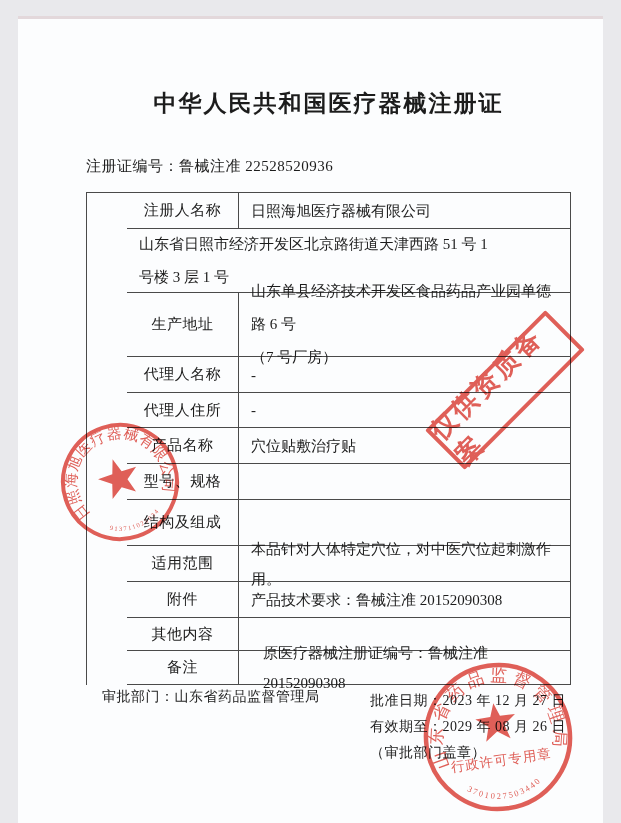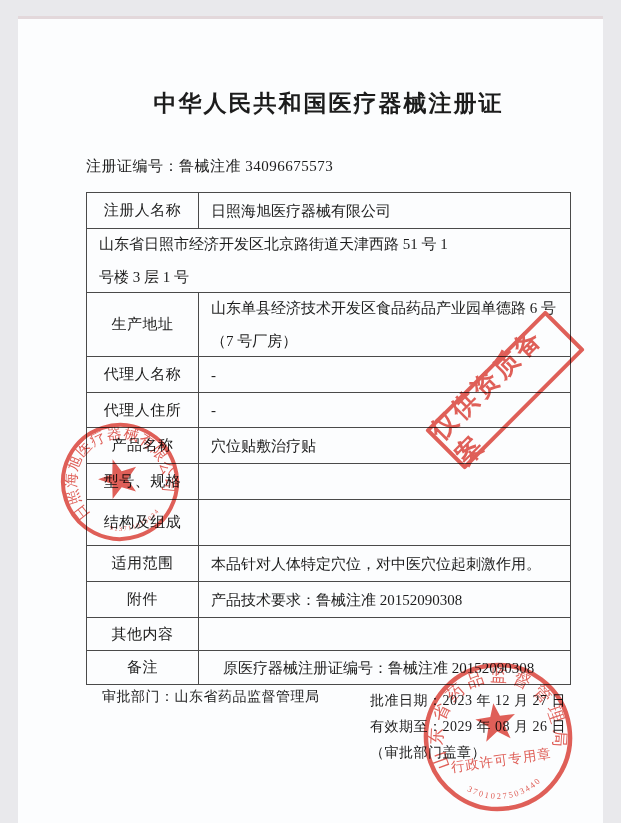--- a/index.html
+++ b/index.html
@@ -17,21 +17,21 @@
   .doc-title{
     position:absolute;top:72px;left:0;width:621px;
     text-align:center;font-size:23px;font-weight:bold;letter-spacing:2px;
   }
   .cert-line{
     position:absolute;top:141px;left:68px;font-size:15px;letter-spacing:.5px;
   }
 
   .cert-table{
     position:absolute;left:68px;top:176px;width:485px;
-    border:1px solid #4a4a4a;border-bottom:none;box-sizing:border-box;
+    border:1px solid #4a4a4a;border-bottom:none;box-sizing:border-box;padding-left:40px;
   }
   .trow{display:flex;border-bottom:1px solid #4a4a4a;box-sizing:border-box;}
   .tlabel{
     width:112px;flex:0 0 112px;border-right:1px solid #4a4a4a;box-sizing:border-box;
     display:flex;align-items:center;justify-content:center;
     font-size:15px;letter-spacing:.5px;text-align:center;
   }
   .tvalue{
     flex:1;display:flex;align-items:center;
     padding:2px 8px 2px 12px;font-size:15px;line-height:30px;
@@ -63,21 +63,21 @@
   .seal-authority{left:402px;top:643px;transform:rotate(-8deg);}
   svg text{font-family:"Liberation Serif","DejaVu Serif",serif;}
 </style>
 </head>
 <body>
 
 <div class="page">
   <div class="scan-edge"></div>
 
   <div class="doc-title">中华人民共和国医疗器械注册证</div>
-  <div class="cert-line">注册证编号：鲁械注准 34096675573</div>
+  <div class="cert-line">注册证编号：鲁械注准 22528520936</div>
 
   <div class="cert-table">
     <div class="trow r0">
       <div class="tlabel">注册人名称</div>
       <div class="tvalue">日照海旭医疗器械有限公司</div>
     </div>
     <div class="trow r1">
       <div class="tvalue">山东省日照市经济开发区北京路街道天津西路 51 号 1
 号楼 3 层 1 号</div>
     </div>

